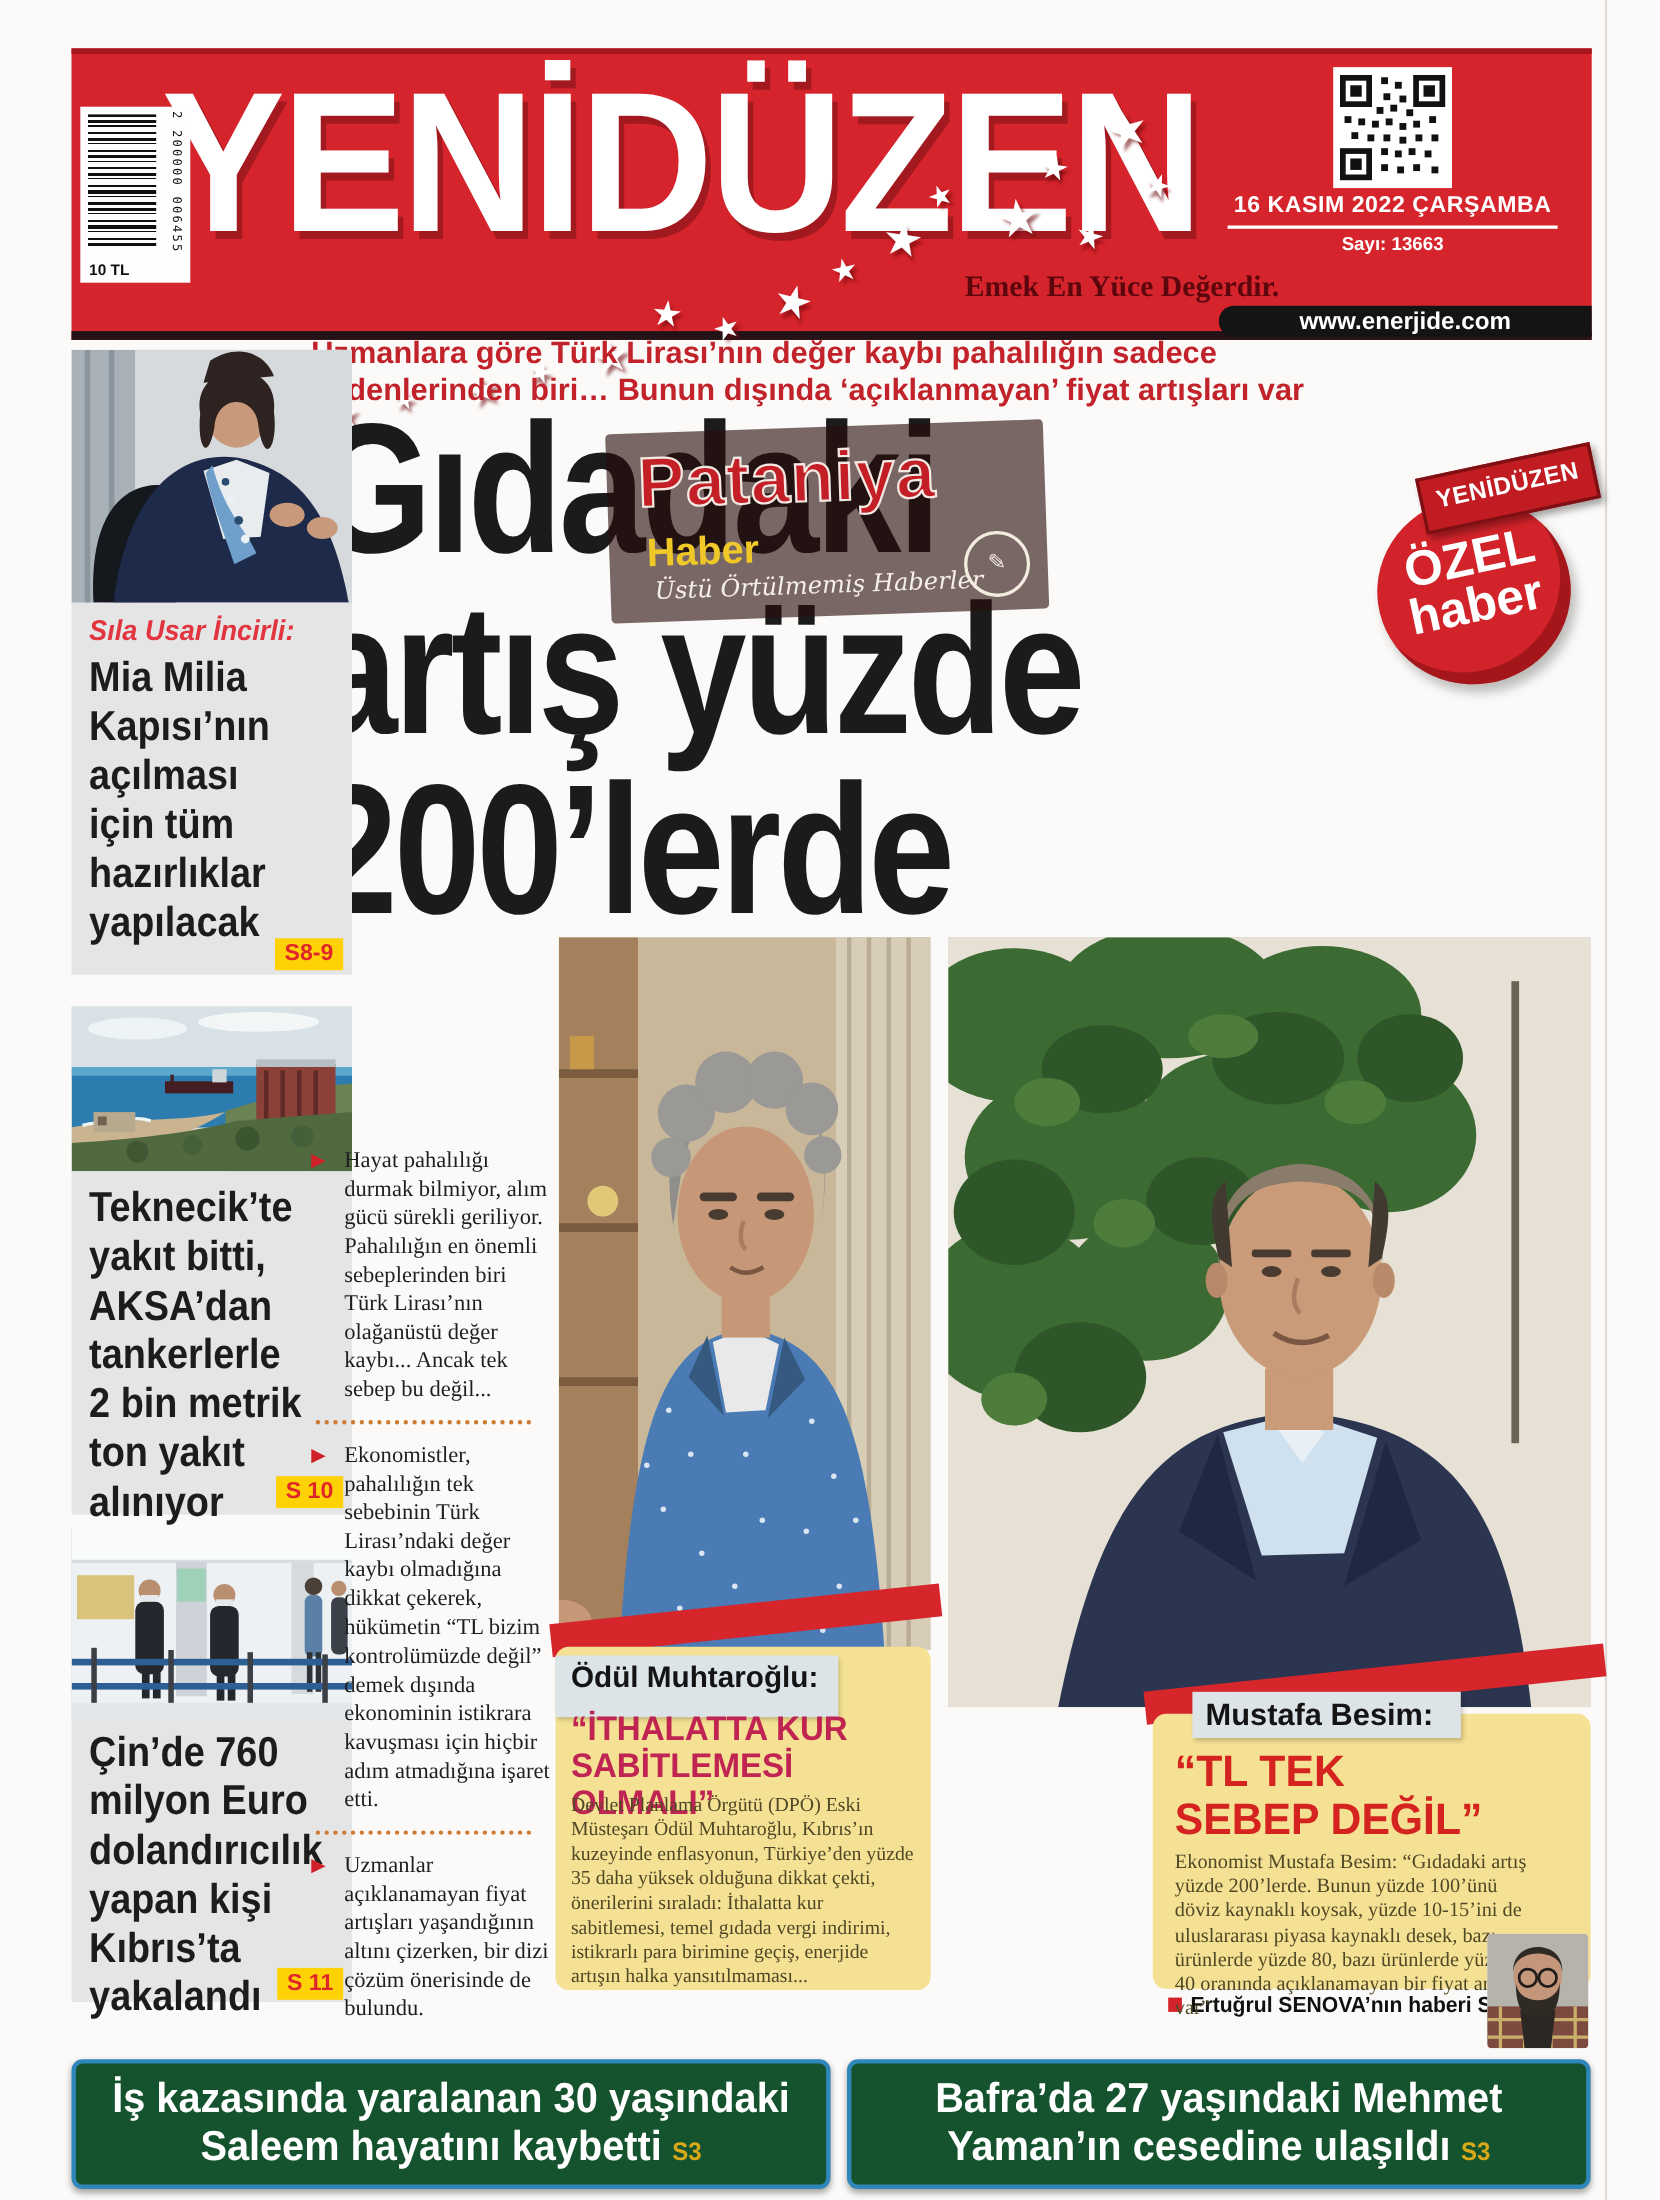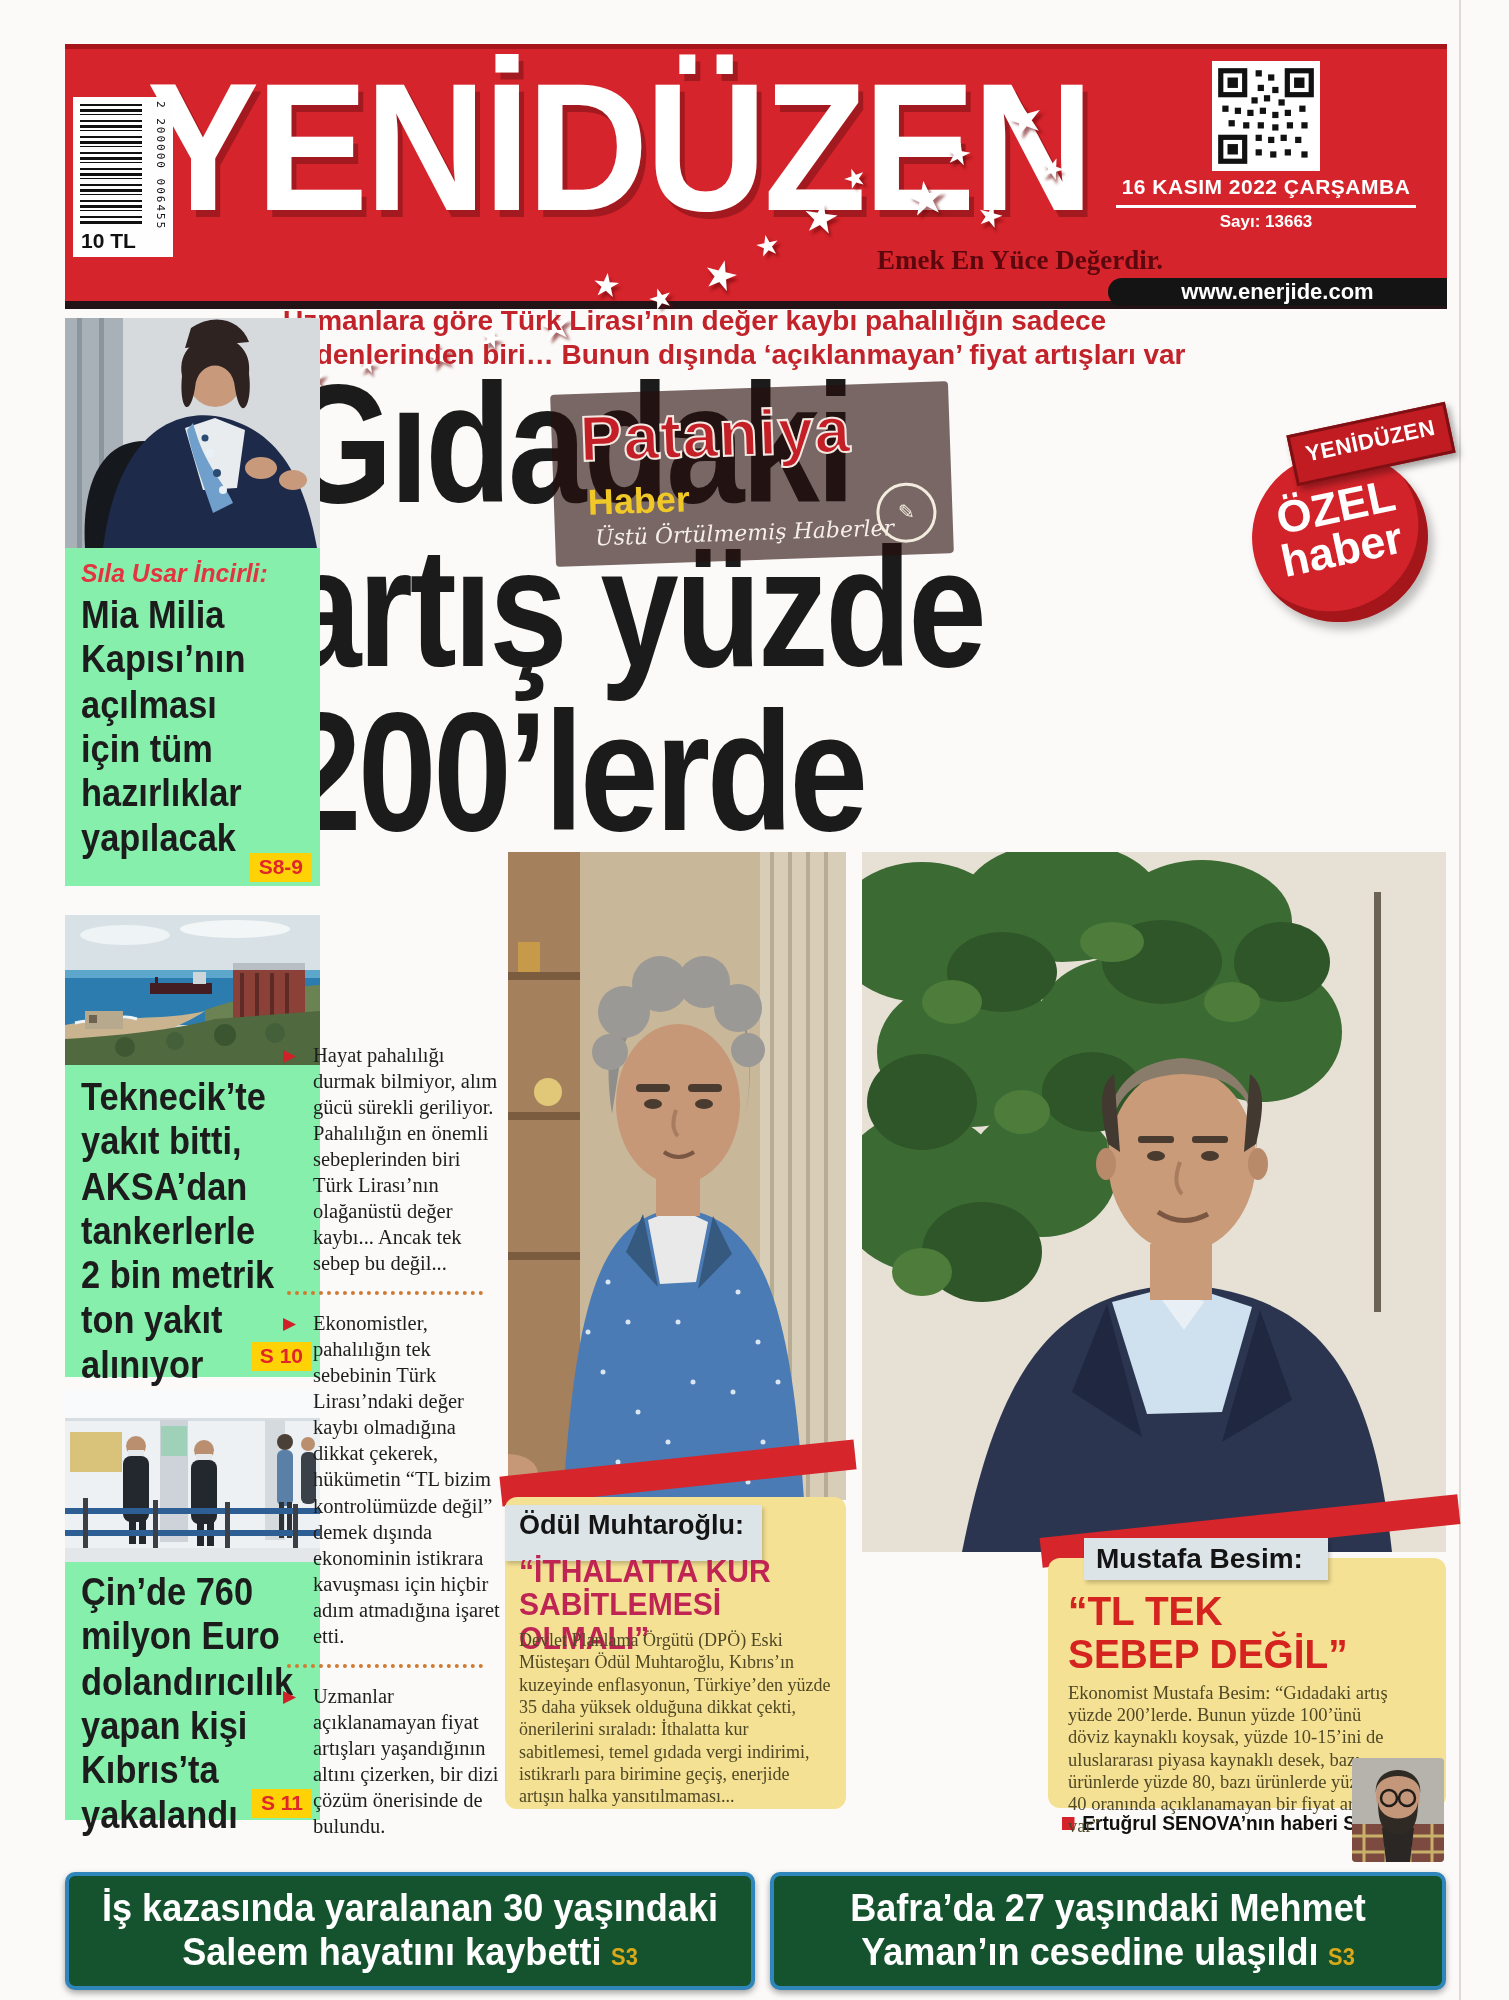--- a/index.html
+++ b/index.html
@@ -13,21 +13,21 @@
         border-top:5px solid #a6151c;border-bottom:8px solid #231317;}
   .brand{position:absolute;left:82px;top:8px;margin:0;font-size:168px;font-weight:bold;color:#fff;
          letter-spacing:-3px;line-height:1;transform:scaleY(1.08);transform-origin:left top;
          text-shadow:5px 6px 0 rgba(70,8,10,.35);white-space:nowrap;}
   .star{position:absolute;color:#fff;text-shadow:3px 4px 3px rgba(110,8,12,.6);line-height:1;}
   .barcode-box{position:absolute;left:8px;top:48px;width:100px;height:160px;background:#fefefe;}
   .bars{position:absolute;left:7px;top:7px;width:62px;height:122px;
         background:repeating-linear-gradient(#101010 0 2px,#fdfdfd 2px 5px,#101010 5px 8px,#fdfdfd 8px 10px,#101010 10px 11px,#fdfdfd 11px 16px);}
   .bar-num{position:absolute;right:6px;top:4px;writing-mode:vertical-rl;font-family:"DejaVu Sans Mono",monospace;
            font-size:11px;letter-spacing:2px;color:#111;}
-  .price{position:absolute;left:8px;bottom:4px;font-size:21px;font-weight:bold;color:#101010;margin-top:32px;}
+  .price{position:absolute;left:8px;bottom:4px;font-size:14px;font-weight:bold;color:#101010;margin-top:32px;}
   .motto{position:absolute;left:812px;top:196px;font-family:"Liberation Serif",serif;font-weight:bold;
          font-size:27px;color:#5c070d;white-space:nowrap;}
   .rightcol{position:absolute;left:1020px;top:8px;width:362px;text-align:center;color:#fff;}
   .qr{width:104px;height:106px;background:#fff;margin:4px auto 0;padding:2px;}
   .qr svg{display:block;width:100%;height:100%;}
   .year{font-family:"DejaVu Serif",serif;font-style:italic;font-size:35px;margin-top:4px;}
   .date{display:inline-block;font-size:21px;font-weight:bold;border-bottom:3px solid #fff;
         padding:4px 6px 6px;letter-spacing:.5px;}
   .issue{font-size:17px;font-weight:bold;margin-top:4px;}
   .site{position:absolute;left:1043px;top:229px;width:339px;height:28px;background:#141414;
@@ -59,21 +59,21 @@
   .badge-circle div{color:#fff;font-weight:bold;font-size:45px;line-height:.95;text-align:center;
                     transform:rotate(-4deg);}
   .badge-banner{position:absolute;left:1290px;top:418px;width:156px;height:46px;background:#c01c22;
                 border:3px solid #7e1014;z-index:7;transform:rotate(-12deg);color:#fff;font-weight:bold;
                 font-size:22px;text-align:center;line-height:40px;letter-spacing:.5px;
                 box-shadow:3px 5px 7px rgba(0,0,0,.35);}
 
   
   .photo{position:absolute;overflow:hidden;background:#d8d8d8;}
   .photo svg{display:block;width:100%;height:100%;}
-  .sbblock{position:absolute;left:65px;width:255px;background:#86efac;}
+  .sbblock{position:absolute;left:65px;width:255px;background:#e5e5e5;}
   .kicker{margin:10px 0 2px 16px;font-size:26px;font-weight:bold;font-style:italic;color:#e23540;
           transform:scaleX(.95);transform-origin:left top;}
   .sbhead{margin:4px 0 0 16px;font-size:37px;font-weight:bold;color:#1c1c1c;line-height:1.17;
           transform:scale(.93,1.03);transform-origin:left top;}
   .tag{position:absolute;right:8px;background:#ffd206;color:#e0252b;font-size:21px;font-weight:bold;
        padding:2px 9px 3px;}
 
   
   .summary{position:absolute;left:283px;top:1042px;width:218px;}
   .summary p{position:relative;margin:0;padding-left:30px;font-family:"Liberation Serif",serif;

